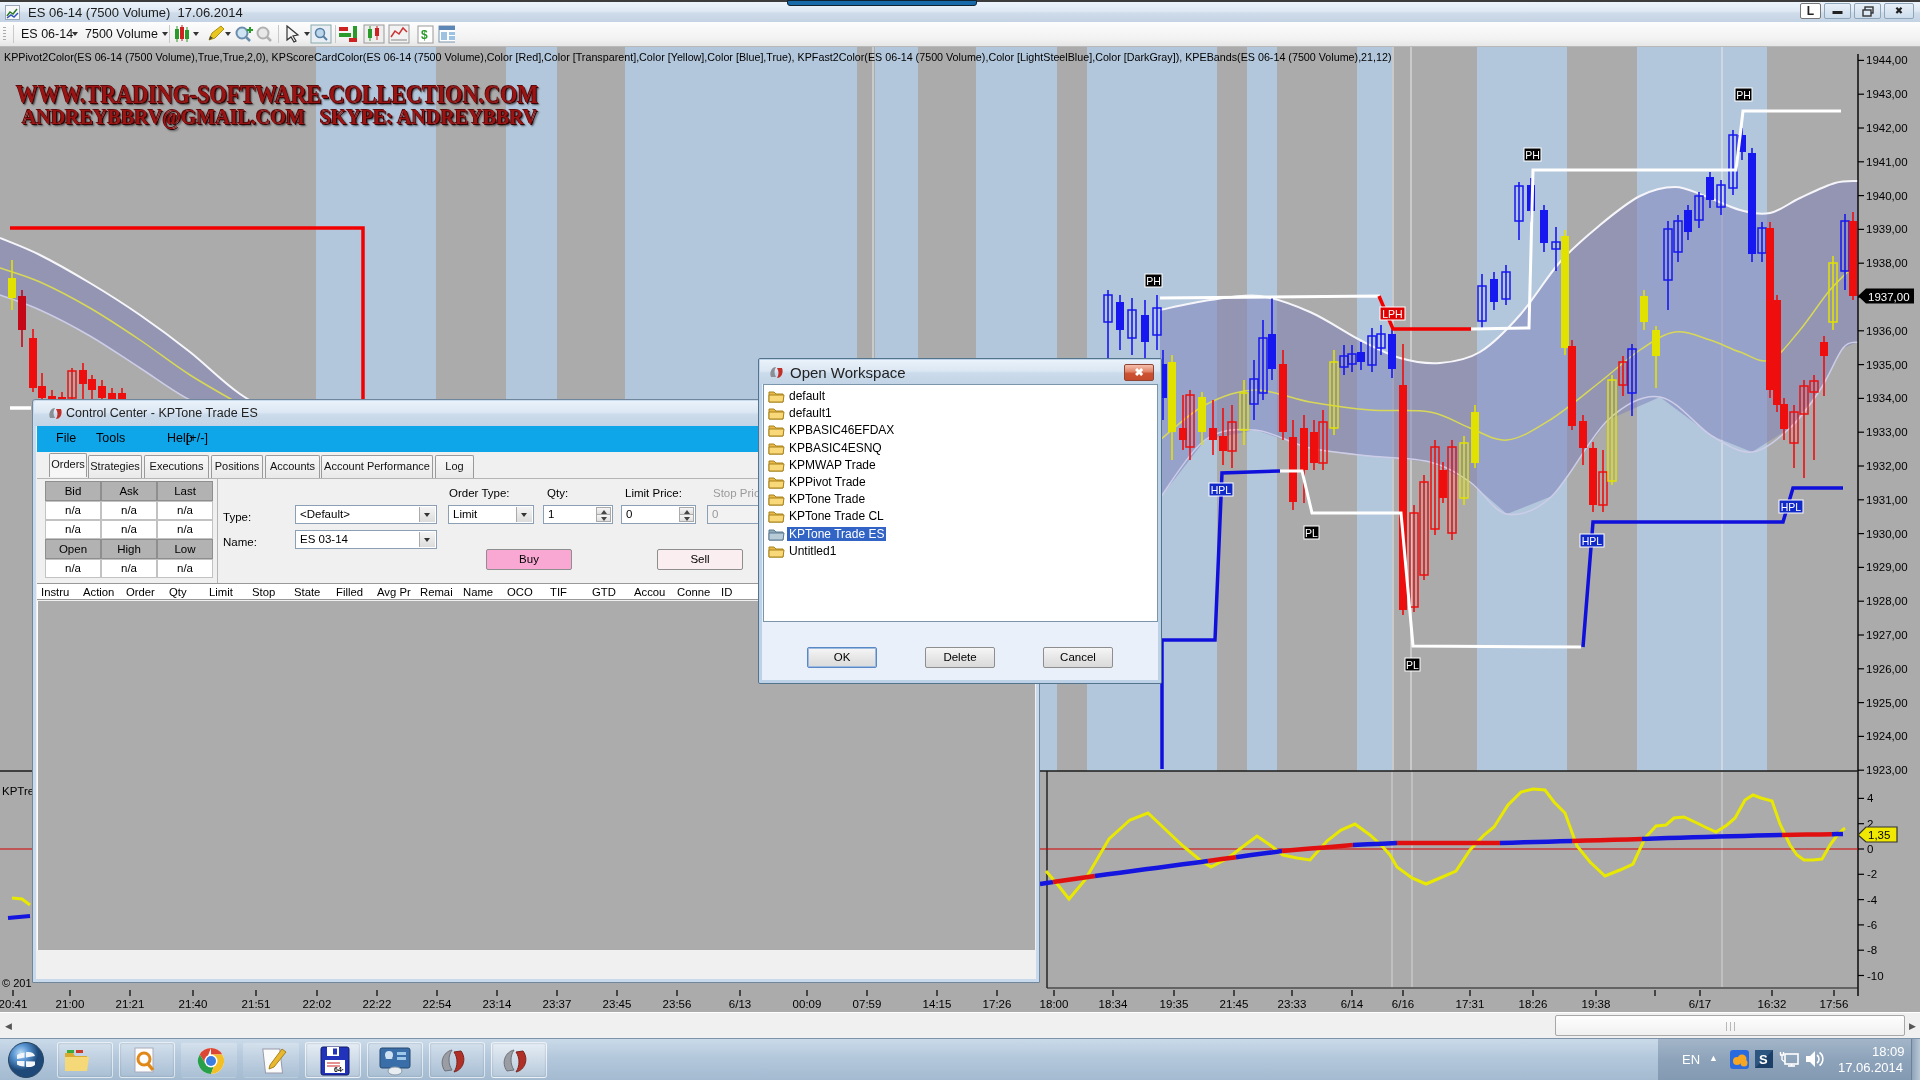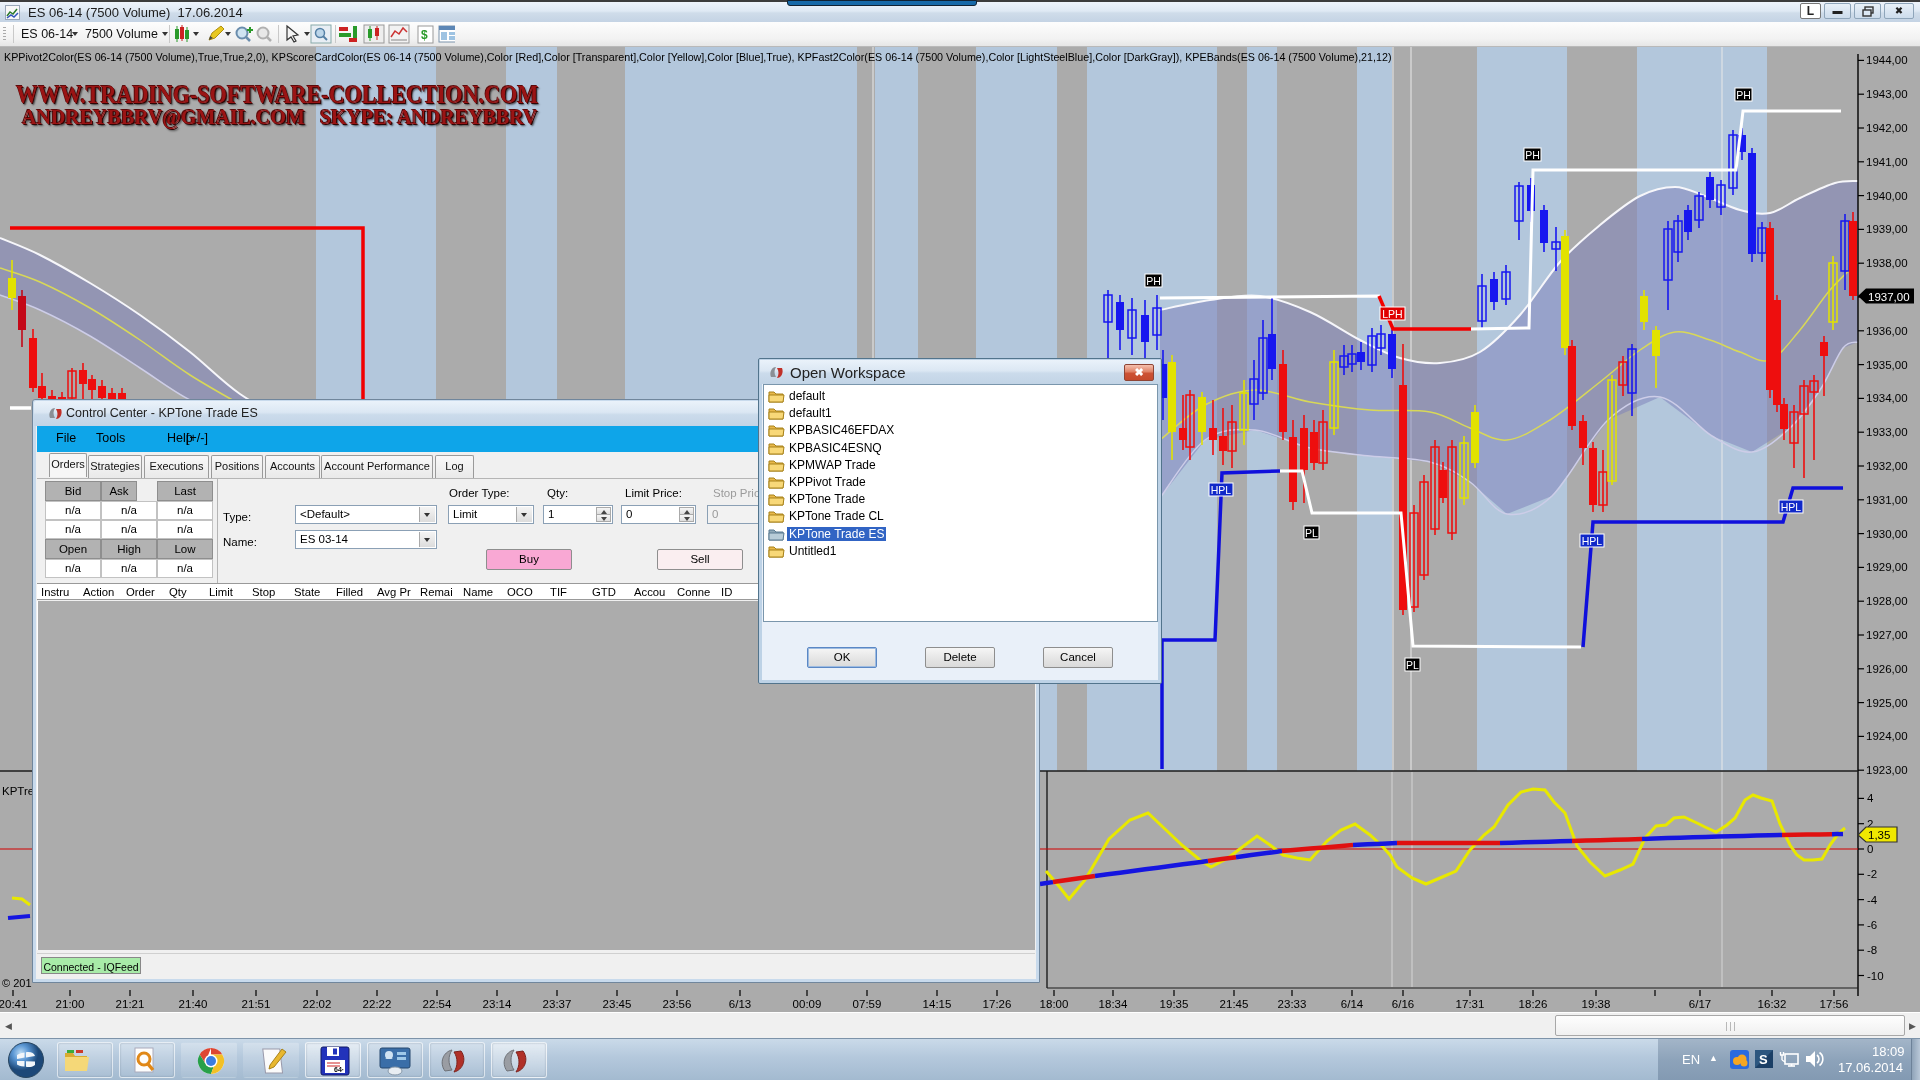--- a/index.html
+++ b/index.html
@@ -587,21 +587,21 @@
     <div class="tab active" style="left:12px;width:38px;">Orders</div>
     <div class="tab" style="left:51px;width:54px;">Strategies</div>
     <div class="tab" style="left:107px;width:65px;">Executions</div>
     <div class="tab" style="left:174px;width:52px;">Positions</div>
     <div class="tab" style="left:228px;width:55px;">Accounts</div>
     <div class="tab" style="left:284px;width:112px;">Account Performance</div>
     <div class="tab" style="left:398px;width:39px;">Log</div>
   </div>
   <div class="content">
     <div class="gridhead" style="left:8px;top:2px;width:56px;height:20px;padding-top:3px;">Bid</div>
-    <div class="gridhead" style="left:64px;top:2px;width:36px;height:20px;padding-top:3px;">Ask</div>
+    <div class="gridhead" style="left:64px;top:2px;width:56px;height:20px;padding-top:3px;">Ask</div>
     <div class="gridhead" style="left:120px;top:2px;width:56px;height:20px;padding-top:3px;">Last</div>
     <div class="gridcell" style="left:8px;top:22px;width:56px;height:19px;padding-top:2px;">n/a</div>
     <div class="gridcell" style="left:64px;top:22px;width:56px;height:19px;padding-top:2px;">n/a</div>
     <div class="gridcell" style="left:120px;top:22px;width:56px;height:19px;padding-top:2px;">n/a</div>
     <div class="gridcell" style="left:8px;top:41px;width:56px;height:19px;padding-top:2px;">n/a</div>
     <div class="gridcell" style="left:64px;top:41px;width:56px;height:19px;padding-top:2px;">n/a</div>
     <div class="gridcell" style="left:120px;top:41px;width:56px;height:19px;padding-top:2px;">n/a</div>
     <div class="gridhead" style="left:8px;top:60px;width:56px;height:20px;padding-top:3px;">Open</div>
     <div class="gridhead" style="left:64px;top:60px;width:56px;height:20px;padding-top:3px;">High</div>
     <div class="gridhead" style="left:120px;top:60px;width:56px;height:20px;padding-top:3px;">Low</div>
@@ -637,23 +637,20 @@
         <span style="left:383px;">Remai</span>
         <span style="left:426px;">Name</span>
         <span style="left:470px;">OCO</span>
         <span style="left:513px;">TIF</span>
         <span style="left:555px;">GTD</span>
         <span style="left:597px;">Accou</span>
         <span style="left:640px;">Conne</span>
         <span style="left:684px;">ID</span>
   </div>
   <div id="ordbody"></div>
-  <div id="ccstatus">
-        <div id="ccbadge">Connected - IQFeed</div>
-      </div>
 </div>
 
 <div id="dlg" class="abs">
   <div class="title">
     <svg style="position:absolute;left:9px;top:5px;" width="15" height="15" viewBox="0 0 15 15">
           <path d="M2,12 C0,7 3,2 7,2 C5,5 5,9 7,12 Z" fill="#8a8f96"></path>
           <path d="M13,3 C15,8 12,13 8,13 C10,10 10,6 8,3 Z" fill="#c03028"></path>
         </svg>
     <div class="txt">Open Workspace</div>
     <div class="close">✖</div>

